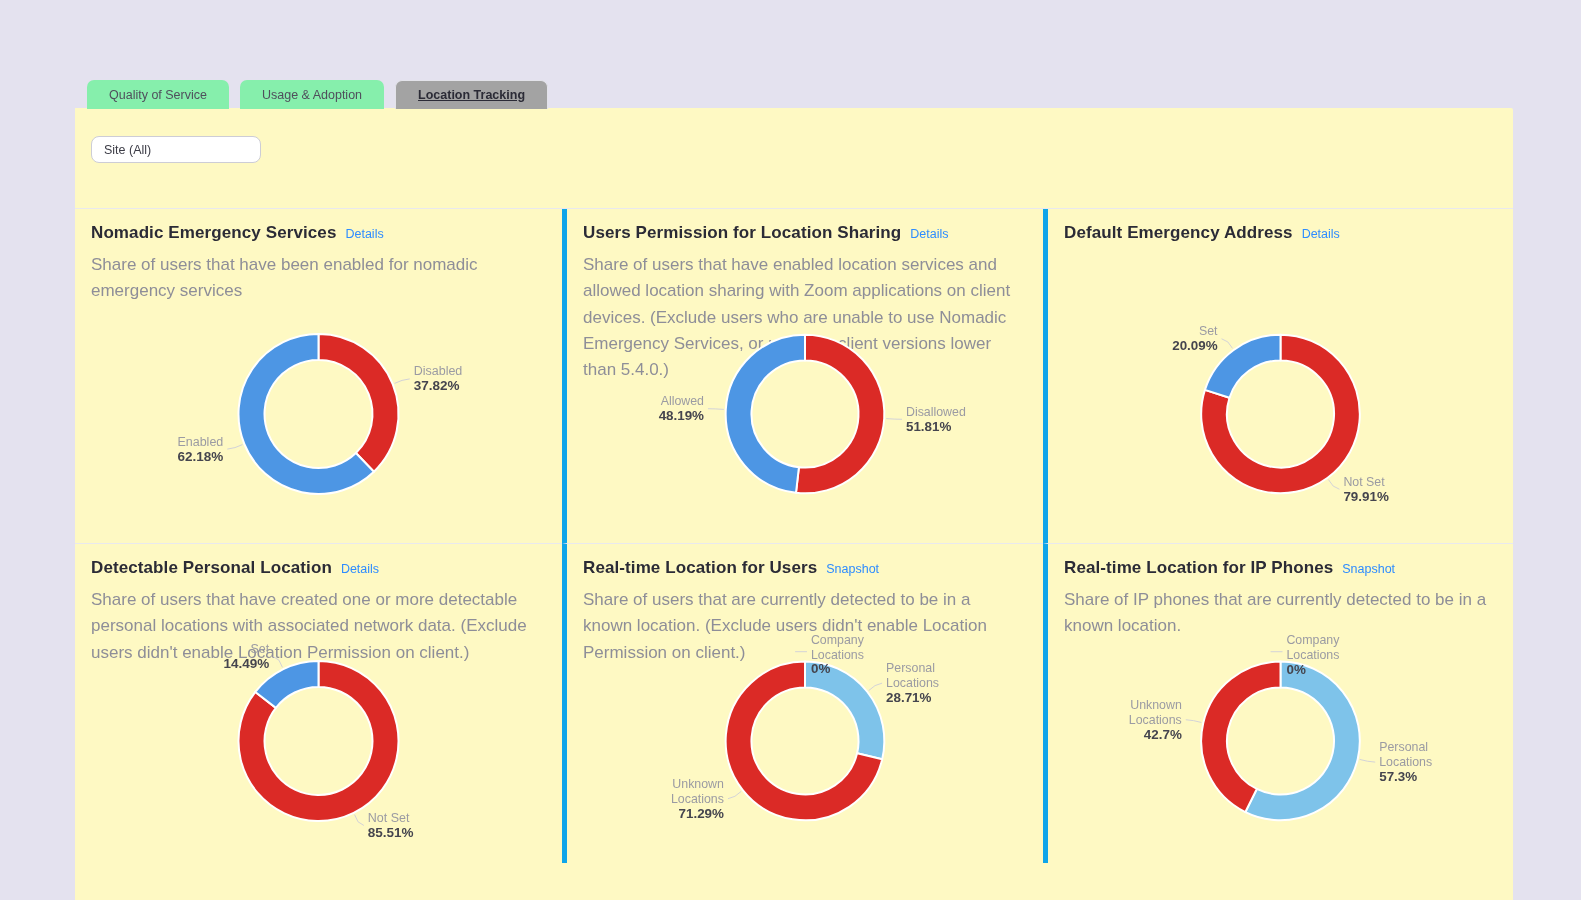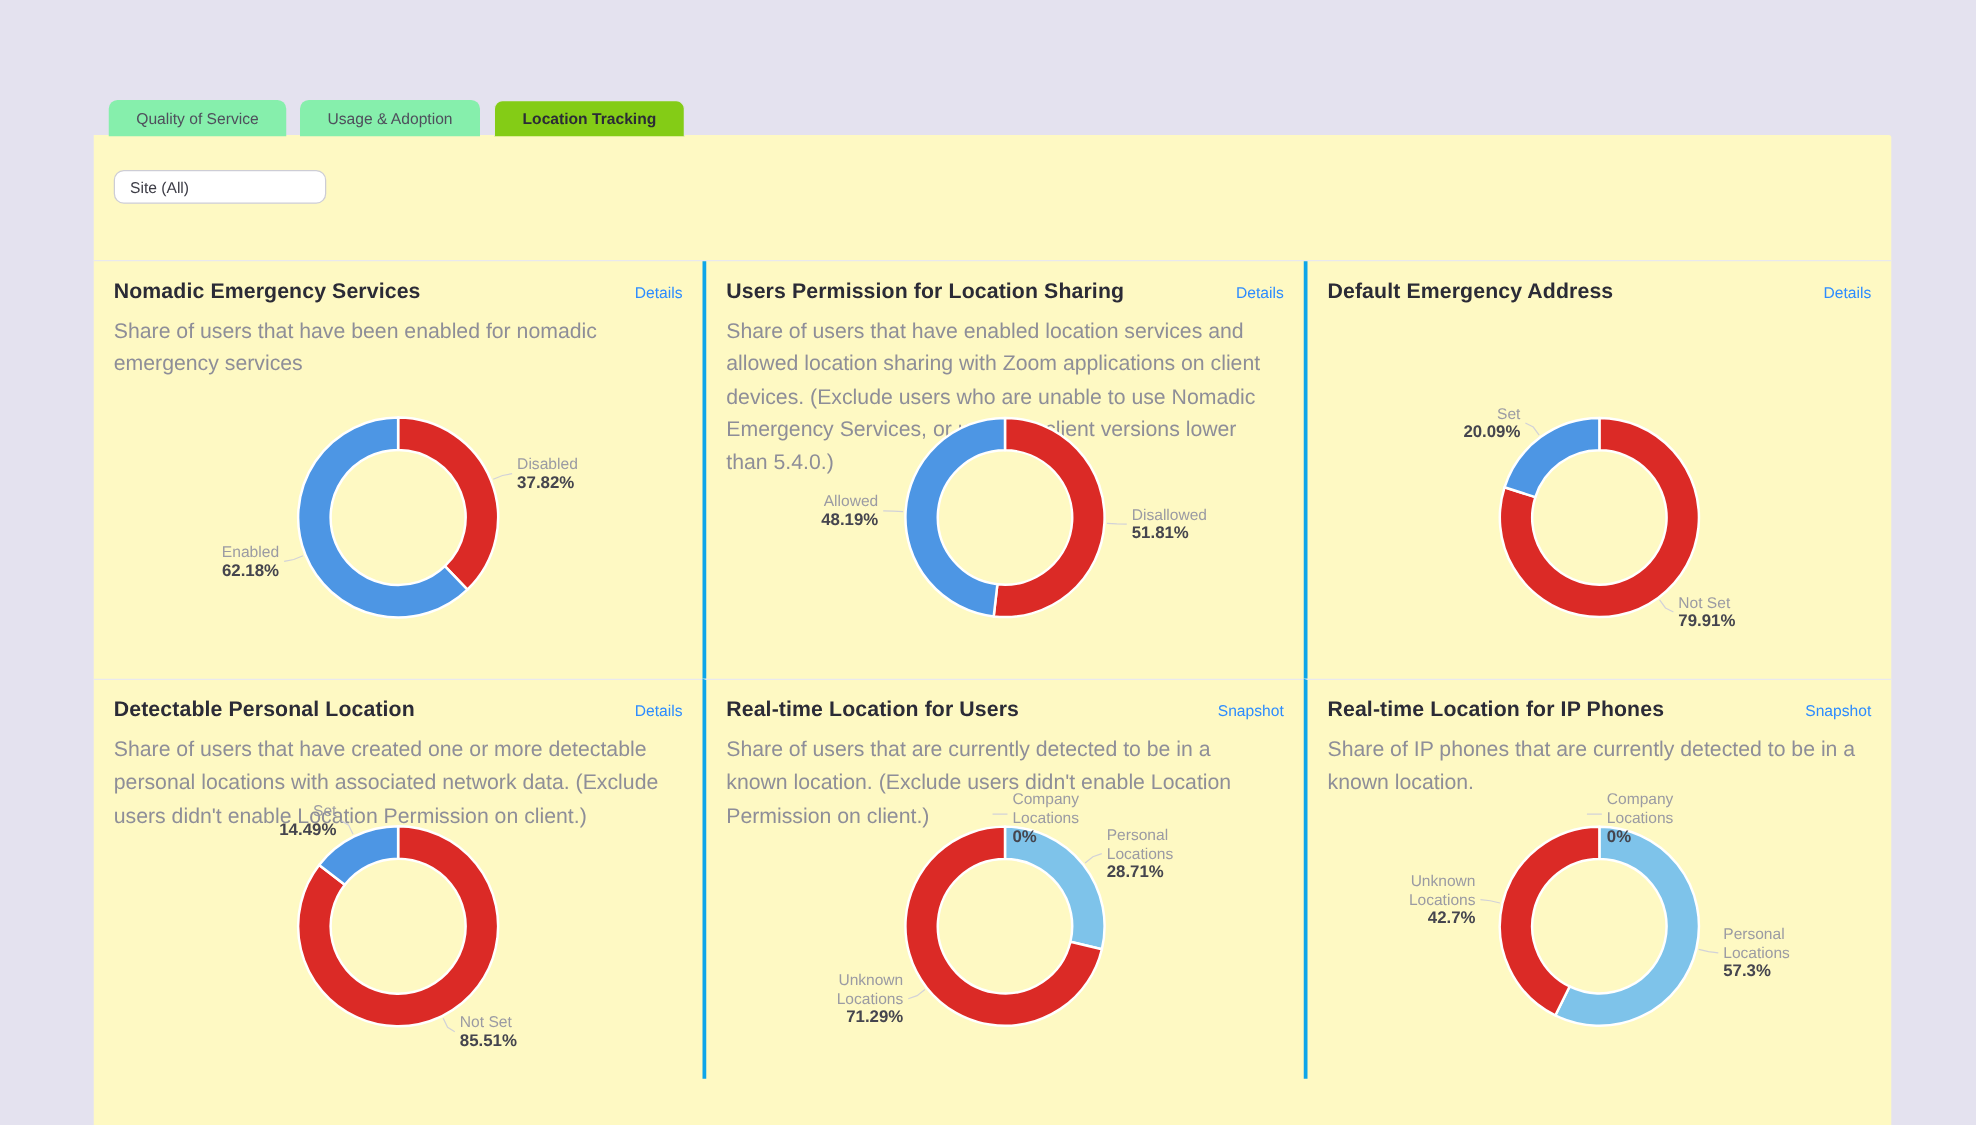--- a/index.html
+++ b/index.html
@@ -5,41 +5,41 @@
   * { margin:0; padding:0; box-sizing:border-box; }
   html,body { width:1581px; height:900px; overflow:hidden;
     font-family:"Liberation Sans","DejaVu Sans",sans-serif; background:#E4E2EF; }
   .stage { position:relative; width:1581px; height:900px; }
 
   
   .tabs { position:absolute; left:87px; top:80px; display:flex; gap:11px; z-index:2; }
   .tab { height:29px; display:flex; align-items:center; justify-content:center;
     padding:0 22px; min-width:120px; font-size:12.5px; color:#4F4F5C;
     background:#86efac; border-radius:7px 7px 0 0; cursor:pointer; white-space:nowrap; }
-  .tab.active { background:#84cc16; color:#2B2B36; font-weight:bold;
-    border:1px solid #E3E3EA; border-bottom:none; }
+  .tab.active { background:#a3a3a3; color:#2B2B36; font-weight:bold;
+    border:1px solid #E3E3EA; border-bottom:none;text-decoration:underline; }
 
   
   .card { position:absolute; left:75px; top:108px; width:1438px; height:851px;
     background:#fef9c3; border-radius:0 2px 2px 2px; }
 
   .site-select { position:absolute; left:16px; top:28px; width:170px; height:27px;
     border:1px solid #CDCDD6; border-radius:8px; background:#fff;
     display:flex; align-items:center; padding:0 12px; font-size:12.5px; color:#3C3C46; cursor:pointer; }
   .notice { position:absolute; left:16px; top:61px; font-size:12.5px; color:#6F6F7A; }
 
   
   .grid { position:absolute; left:0; top:100px; width:1438px;
     display:grid; grid-template-columns:487px 481px auto; grid-template-rows:334px 320px;
     border-top:1px solid #E9E9EE; }
   .panel { position:relative; padding:14px 16px 0; overflow:hidden; }
-  .panel:nth-child(3n+2), .panel:nth-child(3n) { border-left:3px solid #0ea5e9; }
+  .panel:nth-child(3n+2), .panel:nth-child(3n) { border-left:5px solid #0ea5e9; }
   .panel:nth-child(n+4) { border-top:1px solid #E9E9EE; }
 
-  .phead { display:flex; align-items:baseline; gap:9px;justify-content:space-between; }
+  .phead { display:flex; align-items:baseline; gap:9px; }
   .phead h2 { font-size:17px; font-weight:bold; color:#2B2B36; letter-spacing:.1px; }
   .plink { font-size:12.5px; color:#2D8CFF; text-decoration:none; cursor:pointer; }
   .psub { margin-top:9px; font-size:17px; line-height:1.55; color:#8E8E98; padding-right:6px; }
 
   svg.chart { position:absolute; left:0; bottom:14px; width:100%; display:block; }
   svg.chart.row1 { height:230px; }
   svg.chart.row2 { height:244px; bottom:8px; }
 </style>
 </head>
 <body>

